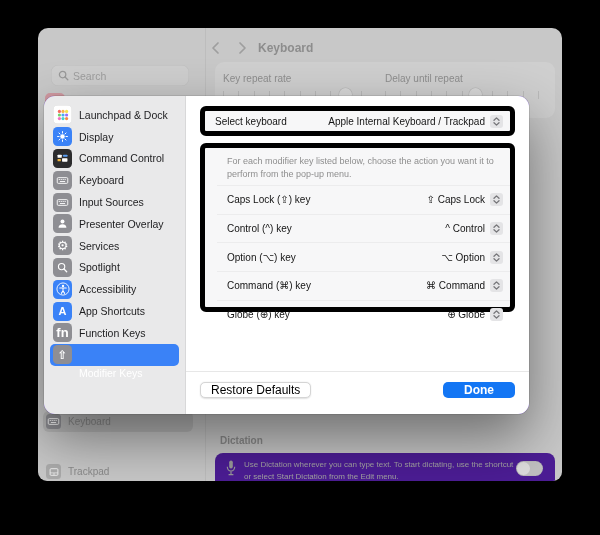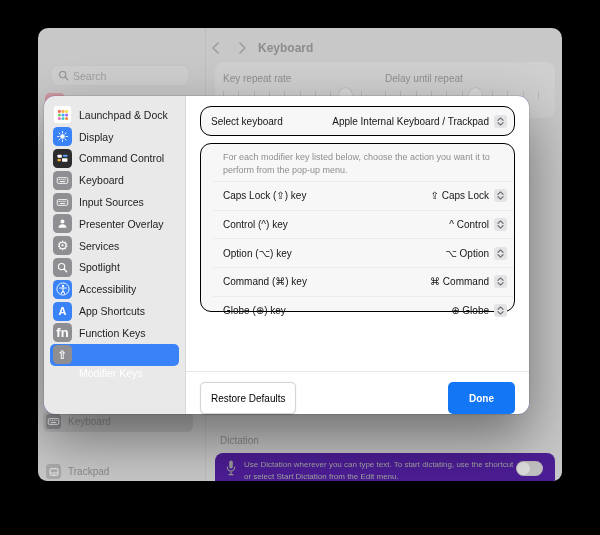--- a/index.html
+++ b/index.html
@@ -39,21 +39,21 @@
     box-shadow:0 0 0 .5px rgba(0,0,0,.12);}
   .knob-l{left:124px}.knob-r{left:254px}
   
   .bottom-item{position:absolute;left:5px;width:150px;height:21px;border-radius:6px;
     display:flex;align-items:center;gap:7px;padding-left:3px;box-sizing:border-box;}
   .bottom-item .bicon{width:15px;height:15px;border-radius:3.5px;background:#ababab;flex:none;
     display:flex;align-items:center;justify-content:center;}
   .bottom-item .blabel{font-size:10px;color:#8a8a8a;white-space:nowrap;}
   .bottom-item.selected{background:#b7b7b7;}
   
-  .dict-title{position:absolute;left:182px;top:407px;font-size:10px;font-weight:normal;color:#8a8a8a;text-align:right;}
+  .dict-title{position:absolute;left:182px;top:407px;font-size:10px;font-weight:bold;color:#8a8a8a;text-align:right;}
   .dict-card{position:absolute;left:177px;top:425px;width:340px;height:42px;background:#4c1d95;border-radius:8px;}
   .dict-text{position:absolute;left:29px;top:6px;width:272px;font-size:8px;line-height:1.5;color:#a3a3a3;}
   .dict-mic{position:absolute;left:9px;top:6px;}
   .toggle{position:absolute;left:301px;top:8px;width:27px;height:15px;border-radius:8px;background:#c2c2c2;
     box-shadow:inset 0 0 0 .5px rgba(0,0,0,.08);}
   .toggle .tknob{position:absolute;left:1px;top:1px;width:13px;height:13px;border-radius:50%;background:#dedede;}
   
   .sheet{
     position:absolute;left:44px;top:96px;width:485px;height:318px;z-index:5;
     border-radius:11px;background:#8b5cf6;display:flex;
@@ -63,34 +63,34 @@
     border-right:1px solid rgba(0,0,0,.07);padding-top:8px;box-sizing:border-box;}
   .side-item{height:21.8px;margin:0 6px;border-radius:5px;display:flex;align-items:center;gap:7px;
     padding:0 3px;box-sizing:border-box;}
   .side-item.selected{background:#3a82f7;}
   .side-item .lbl{font-size:10.5px;color:#1d1d1f;white-space:nowrap;}
   .side-item.selected .lbl{color:#fff;margin-top:36px;}
   .side-icon{width:19px;height:19px;border-radius:4.5px;flex:none;display:flex;align-items:center;
     justify-content:center;color:#fff;overflow:hidden;}
   .side-icon .tchar{color:#fff;font-weight:bold;}
   .sheet-main{flex:1;position:relative;background:#fff;border-radius:0 11px 11px 0;}
-  .card{position:absolute;left:14px;right:14px;background:#f7f7f8;border:1px solid #000000;
-    border-radius:11px;box-sizing:border-box;}
+  .card{position:absolute;left:14px;right:14px;background:#f7f7f8;border:5px solid #000000;
+    border-radius:6px;box-sizing:border-box;}
   .card-select{top:10px;height:30px;display:flex;align-items:center;justify-content:space-between;
     padding:0 7px 0 10px;}
   .card-mod{top:47px;height:169px;padding-left:12px;}
   .desc{padding:7px 10px 5px;font-size:9px;line-height:1.4;color:#8e8e8e;}
   .mrow{display:flex;align-items:center;justify-content:space-between;height:27.6px;
     padding:0 7px 0 10px;border-top:1px solid #ececed;}
   .row-label{font-size:10px;color:#141414;}
   .popup{display:flex;align-items:center;gap:5px;}
   .value-text{font-size:10px;color:#141414;}
   .footer-divider{position:absolute;left:0;right:0;top:275px;height:1px;background:#e7e7e7;}
-  .btn{position:absolute;top:286px;height:32px;display:flex;align-items:center;border-radius:5px;
-    font-size:10px;box-sizing:border-box;}
+  .btn{position:absolute;top:286px;height:16px;display:flex;align-items:center;border-radius:5px;
+    font-size:12px;box-sizing:border-box;}
   .btn-restore{left:14px;padding:0 10px;background:#fff;border:1px solid #d5d5d5;color:#000;
     box-shadow:0 .5px 1.5px rgba(0,0,0,.12);}
   .btn-done{right:14px;padding:0 21px;background:#1376f4;color:#fff;font-weight:bold;}
 </style>
 </head>
 <body>
 
 <div class="window">
   <div class="traffic t-close" style="background: rgb(214, 214, 214);"></div>
   <div class="traffic t-min" style="background: rgb(244, 188, 49);"></div>

